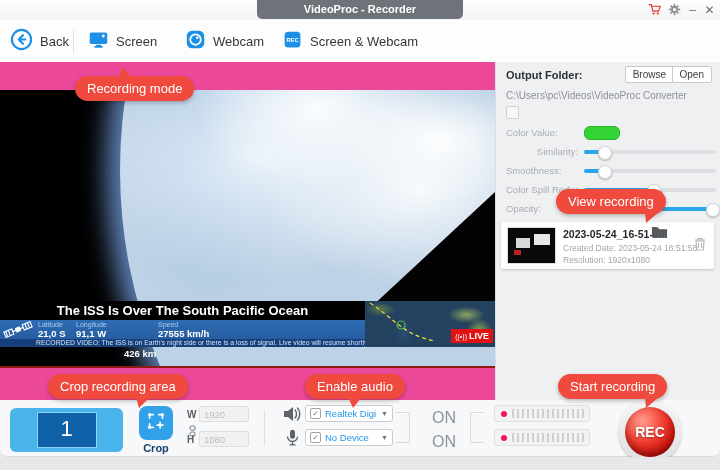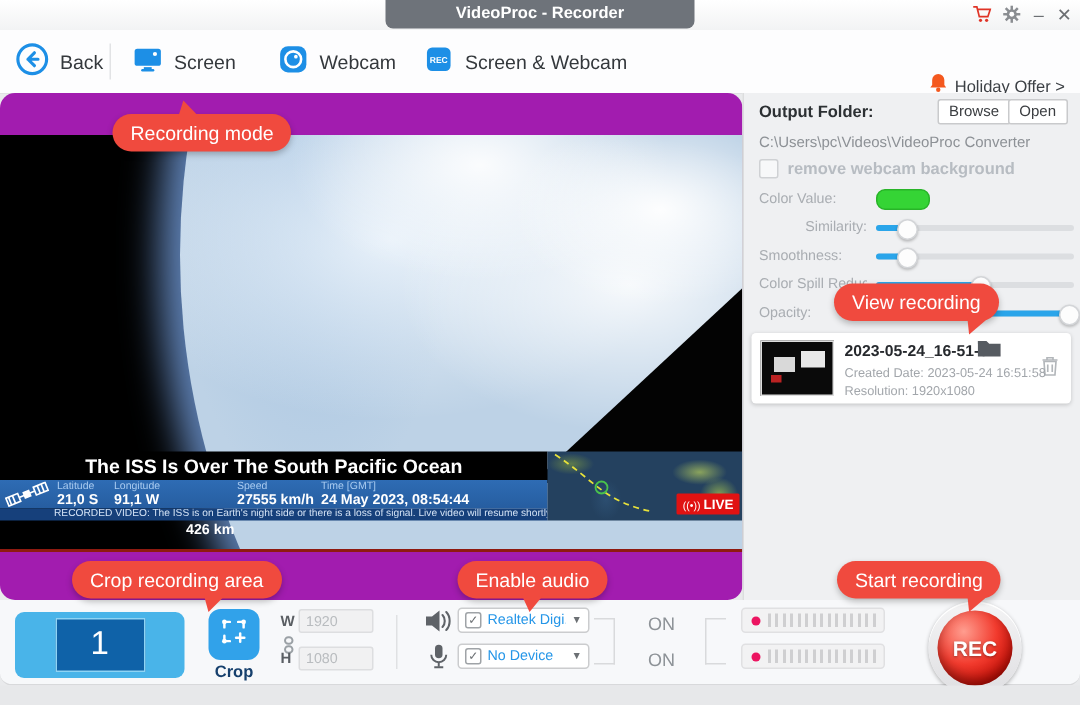--- a/index.html
+++ b/index.html
@@ -8,21 +8,21 @@
   
   #titlebar{position:absolute;left:0;top:0;width:720px;height:20px;background:linear-gradient(#ffffff,#f2f3f4);border-bottom:1px solid #e3e4e6;}
   #titletab{position:absolute;left:50%;transform:translateX(-50%);top:0;width:206px;height:19px;background:#6e737a;border-radius:0 0 5px 5px;color:#fff;font-size:11px;font-weight:bold;text-align:center;line-height:19px;}
   .tbicon{position:absolute;top:3px;width:15px;height:15px;text-align:center;line-height:15px;font-size:12px;color:#6c6f73;cursor:default;}
   
   #toolbar{position:absolute;left:0;top:20px;width:720px;height:42px;background:#fdfdfe;border-bottom:1px solid #e0e1e3;}
   .tb-item{position:absolute;top:8px;height:26px;display:flex;align-items:center;gap:7px;font-size:13px;color:#34383c;}
   .tb-sep{position:absolute;left:73px;top:9px;width:1px;height:24px;background:#e2e3e5;}
   .mode-label{font-size:13px;color:#34383c;}
   
-  #stage{position:absolute;left:0;top:62px;width:495px;height:338px;background:#a21caf;border-radius:10px;}
+  #stage{position:absolute;left:0;top:62px;width:495px;height:338px;background:#ec4899;}
   #video{position:absolute;left:0;top:28px;width:495px;height:278px;background:#000;overflow:hidden;}
   #earth{position:absolute;left:120px;top:-420px;width:1000px;height:1000px;border-radius:50%;
     background:
       radial-gradient(ellipse 140px 90px at 32% 47%,rgba(255,255,255,.95),rgba(255,255,255,0) 70%),
       radial-gradient(ellipse 180px 110px at 20% 44%,rgba(255,255,255,.9),rgba(255,255,255,0) 70%),
       radial-gradient(ellipse 220px 140px at 30% 52%,rgba(255,255,255,.85),rgba(255,255,255,0) 70%),
       radial-gradient(ellipse 260px 160px at 14% 49%,rgba(245,250,255,.8),rgba(255,255,255,0) 75%),
       radial-gradient(ellipse 120px 260px at 9% 46%,rgba(165,195,225,.9),rgba(165,195,225,0) 80%),
       #bdd2e6;
     box-shadow:-10px 0 24px 4px rgba(110,150,210,.85);}
@@ -74,21 +74,21 @@
   #cropbtn{position:absolute;left:139px;top:6px;width:34px;height:34px;background:#31a2ea;border-radius:8px;display:flex;align-items:center;justify-content:center;}
   #croplabel{position:absolute;left:132px;top:42px;width:48px;text-align:center;font-size:11px;font-weight:bold;color:#17406d;}
   .whlabel{position:absolute;left:187px;font-size:10px;font-weight:bold;color:#5a5e63;}
   .whinput{position:absolute;left:199px;width:40px;height:14px;background:#f1f1f2;border:1px solid #dddee0;border-radius:2px;font-size:9.5px;color:#b9bcbf;padding:0 4px;font-family:"Liberation Sans",sans-serif;}
   #bdiv{position:absolute;left:264px;top:10px;width:1px;height:36px;background:#e0e1e3;}
   .ddl{position:absolute;left:305px;width:88px;height:17px;background:#fff;border:1px solid #cbccce;border-radius:3px;display:flex;align-items:center;gap:4px;padding:0 4px;box-sizing:border-box;}
   .ddl .cbx{width:9px;height:9px;border:1px solid #9fa3a7;border-radius:2px;font-size:8px;line-height:9px;color:#6c7074;text-align:center;background:#fff;}
   .ddl .dtext{font-size:9.5px;color:#2596e8;flex:1;white-space:nowrap;overflow:hidden;}
   .ddl .arr{font-size:7px;color:#6c7074;}
   .bracket{position:absolute;top:12px;width:13px;height:29px;border:1px solid #d9dadc;}
-  .onlabel{position:absolute;left:432px;font-size:12px;color:#8d9297;}
+  .onlabel{position:absolute;left:432px;font-size:16px;color:#8d9297;}
   .meter{position:absolute;left:494px;width:96px;height:17px;background:#f2f2f3;border:1px solid #e0e0e2;border-radius:3px;box-sizing:border-box;}
   .meter .dot{position:absolute;left:6px;top:5px;width:6px;height:6px;border-radius:50%;background:#ec1561;}
   .meter .bars{position:absolute;left:17px;top:3px;right:5px;bottom:3px;background:repeating-linear-gradient(90deg,#cfcfd1 0 2px,transparent 2px 5px);}
   #recbtn{position:absolute;left:619px;top:1px;width:62px;height:62px;border-radius:50%;background:linear-gradient(#f4f4f5,#dfdfe2);box-shadow:0 1px 3px rgba(0,0,0,.3),inset 0 1px 0 #fff;}
   #recinner{position:absolute;left:6px;top:6px;width:50px;height:50px;border-radius:50%;background:radial-gradient(circle at 35% 28%,#ff9d8f,#f23b2e 45%,#c40d05 78%,#8f0a04);display:flex;align-items:center;justify-content:center;box-shadow:inset 0 -4px 8px rgba(0,0,0,.35);}
   #recinner span{color:#fff;font-size:14px;font-weight:bold;text-shadow:0 1px 2px rgba(0,0,0,.4);}
   
   .callout{position:absolute;height:25px;background:#f04a3e;border-radius:13px;color:#ffffff;font-size:13px;line-height:25px;text-align:center;box-shadow:0 2px 4px rgba(0,0,0,.25);z-index:50;white-space:nowrap;padding:0 12px;}
   .tail{position:absolute;width:0;height:0;}
   .tail-down{border-left:7px solid transparent;border-right:7px solid transparent;border-top:11px solid #f04a3e;bottom:-9px;}
@@ -163,29 +163,20 @@
   <div class="tb-item" style="left:282px;">
     <span>
       <svg width="21" height="21" viewBox="0 0 24 24">
           <rect x="3" y="3" width="18" height="18" rx="4" fill="#1d8fe6"></rect>
           <text x="12" y="15" font-size="6.5" font-weight="bold" fill="#fff" text-anchor="middle" font-family="Liberation Sans,sans-serif">REC</text>
         </svg>
     </span>
     <span class="mode-label">Screen &amp; Webcam</span>
   </div>
 
-  <div id="offer">
-    <span>
-      <svg width="13" height="14" viewBox="0 0 16 16">
-          <path d="M8 1a5 5 0 0 0-5 5v4L1.5 12h13L13 10V6a5 5 0 0 0-5-5z" fill="#f4581e"></path>
-          <circle cx="8" cy="14" r="1.8" fill="#f4581e"></circle>
-        </svg>
-    </span>
-    <span id="offerlink">Holiday Offer &gt;</span>
-  </div>
 </div>
 
 <div id="stage">
   <div id="video">
     <div id="earth"></div>
     <div id="nightwedge"></div>
 
     <div id="headline">The ISS Is Over The South Pacific Ocean</div>
 
     <div id="statsbar">
@@ -212,24 +203,20 @@
           <span class="sv">91,1 W</span>
       </div>
       <div class="stat" style="left:124px;margin-top:20px;">
         <span class="sl">Altitude</span>
           <span class="sv">426 km</span>
       </div>
       <div class="stat" style="left:158px;">
         <span class="sl">Speed</span>
           <span class="sv">27555 km/h</span>
       </div>
-      <div class="stat" style="left:214px;">
-        <span class="sl">Time [GMT]</span>
-          <span class="sv">24 May 2023, 08:54:44</span>
-      </div>
     </div>
 
     <div id="ticker">RECORDED VIDEO: The ISS is on Earth's night side or there is a loss of signal. Live video will resume shortly.</div>
 
     <div id="map">
       <svg width="130" height="46" viewBox="0 0 130 46" style="position:absolute;left:0;top:0;">
         <path d="M5 2 C 30 18, 38 34, 70 40" fill="none" stroke="#e8e23a" stroke-width="1.2" stroke-dasharray="4 3"></path>
         <circle cx="36" cy="24" r="4" fill="none" stroke="#49c24c" stroke-width="1.2"></circle>
       </svg>
       <div id="live"><span class="ant">((•))</span><span>LIVE</span></div>
@@ -240,21 +227,20 @@
 </div>
 
 <div id="panel">
   <div id="outlabel">Output Folder:</div>
   <button class="pbtn" style="right:46px;">Browse</button>
   <button class="pbtn" style="right:8px;">Open</button>
   <div id="outpath">C:\Users\pc\Videos\VideoProc Converter</div>
 
   <div id="wcrow">
     <span class="cb"></span>
-    <span id="wclabel">remove webcam background</span>
   </div>
 
   <div class="srow" style="top:64px;">
     <span class="slabel">Color Value:</span>
     <span id="swatch" style="background: rgb(53, 212, 53);"></span>
   </div>
   <div class="srow" style="top:83px;text-align:right;">
     <span class="slabel">Similarity:</span>
     <div class="track">
       <div class="fill" style="width: 15%;"></div>

